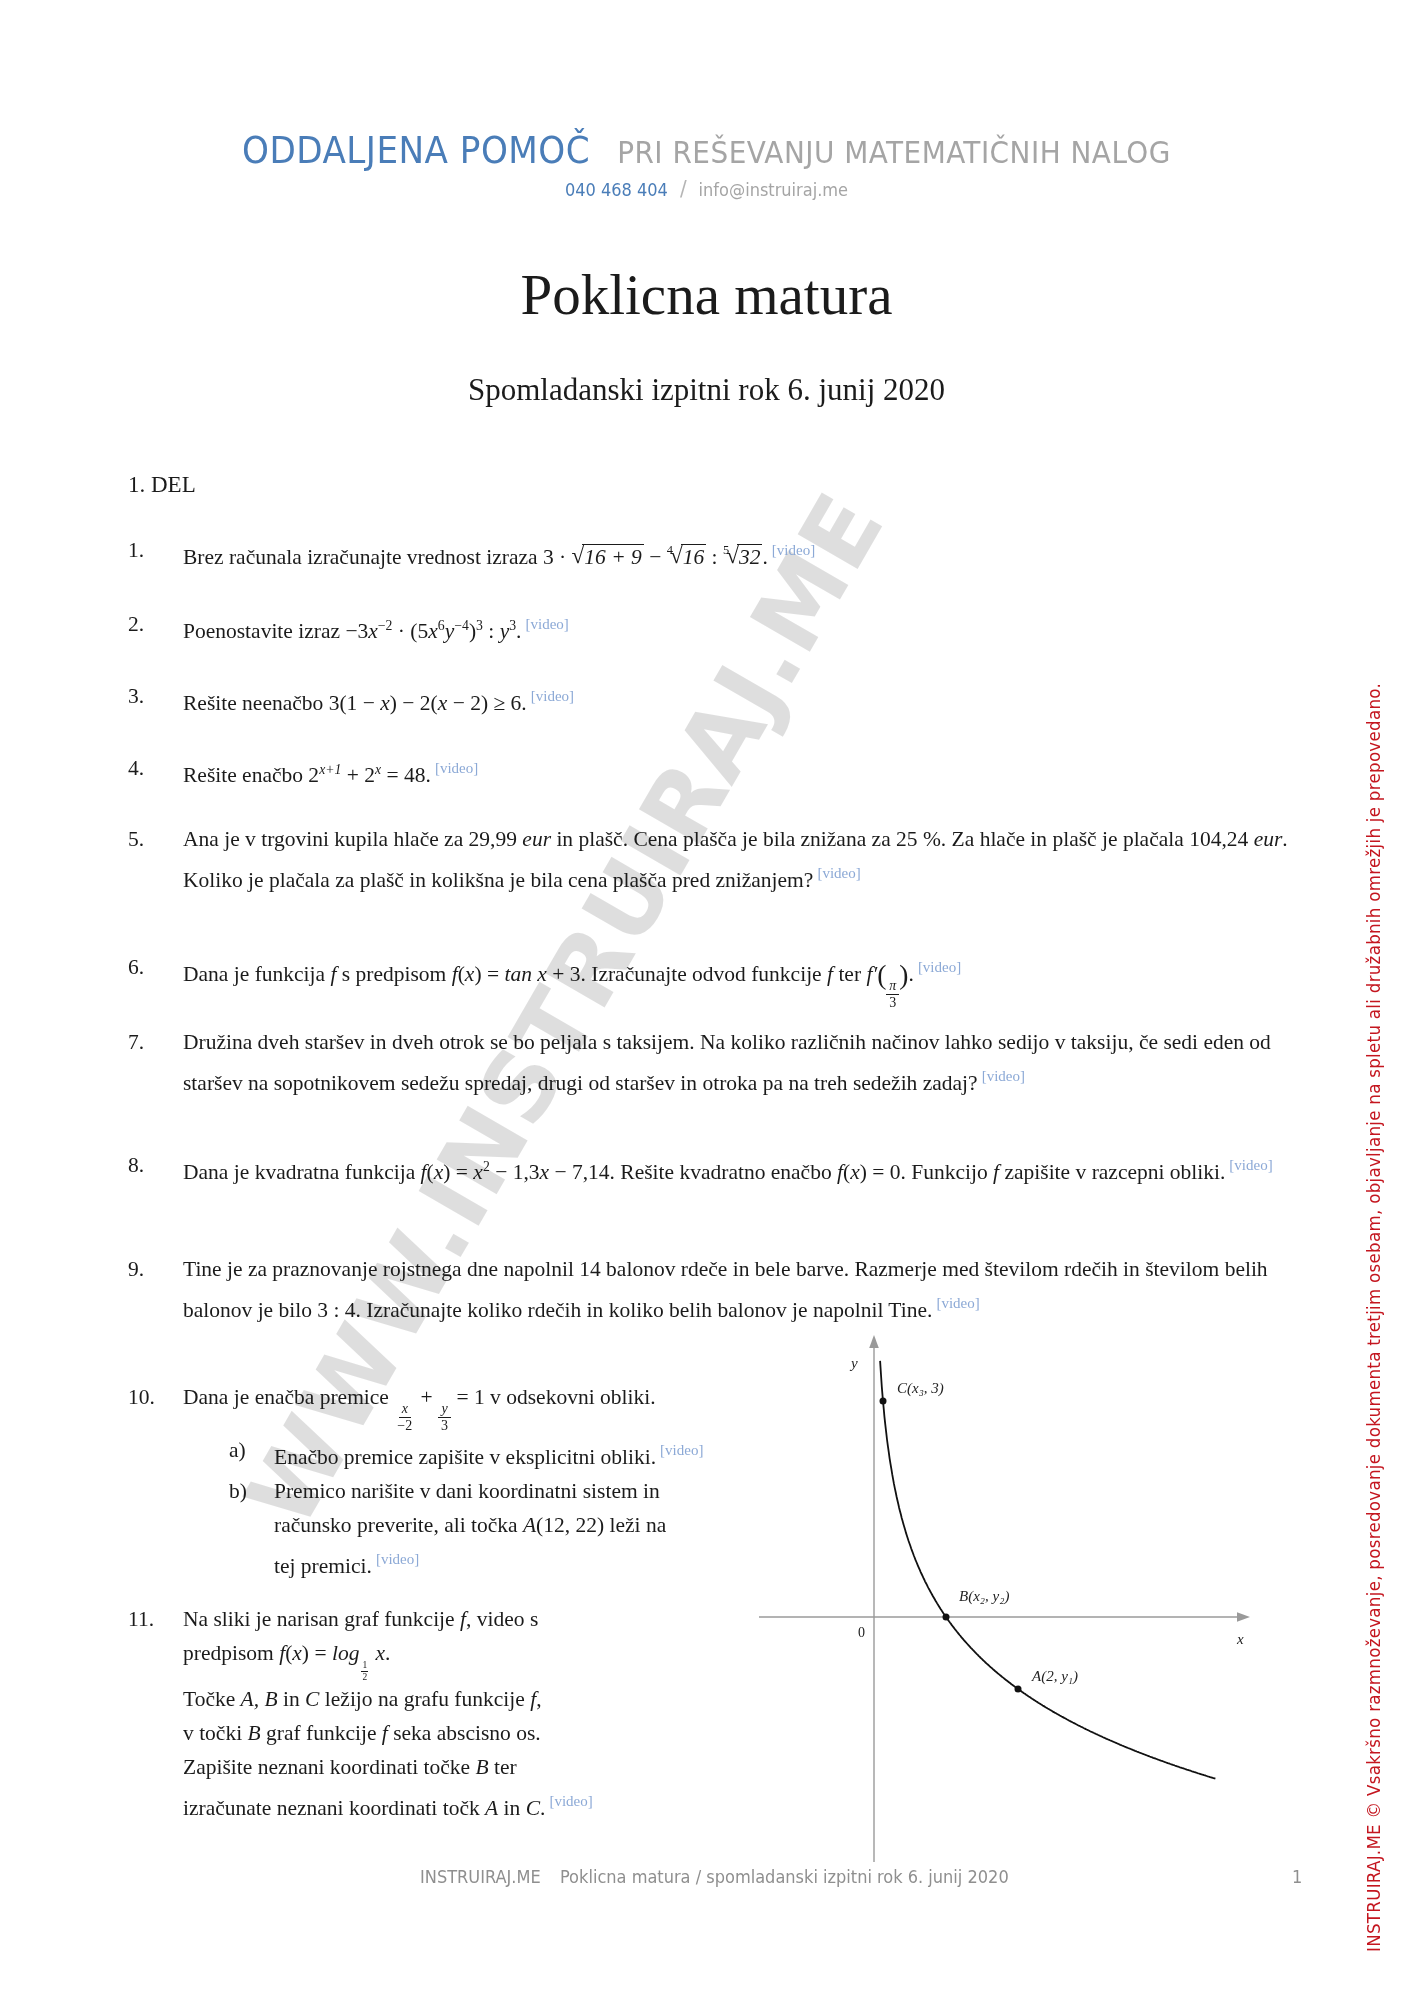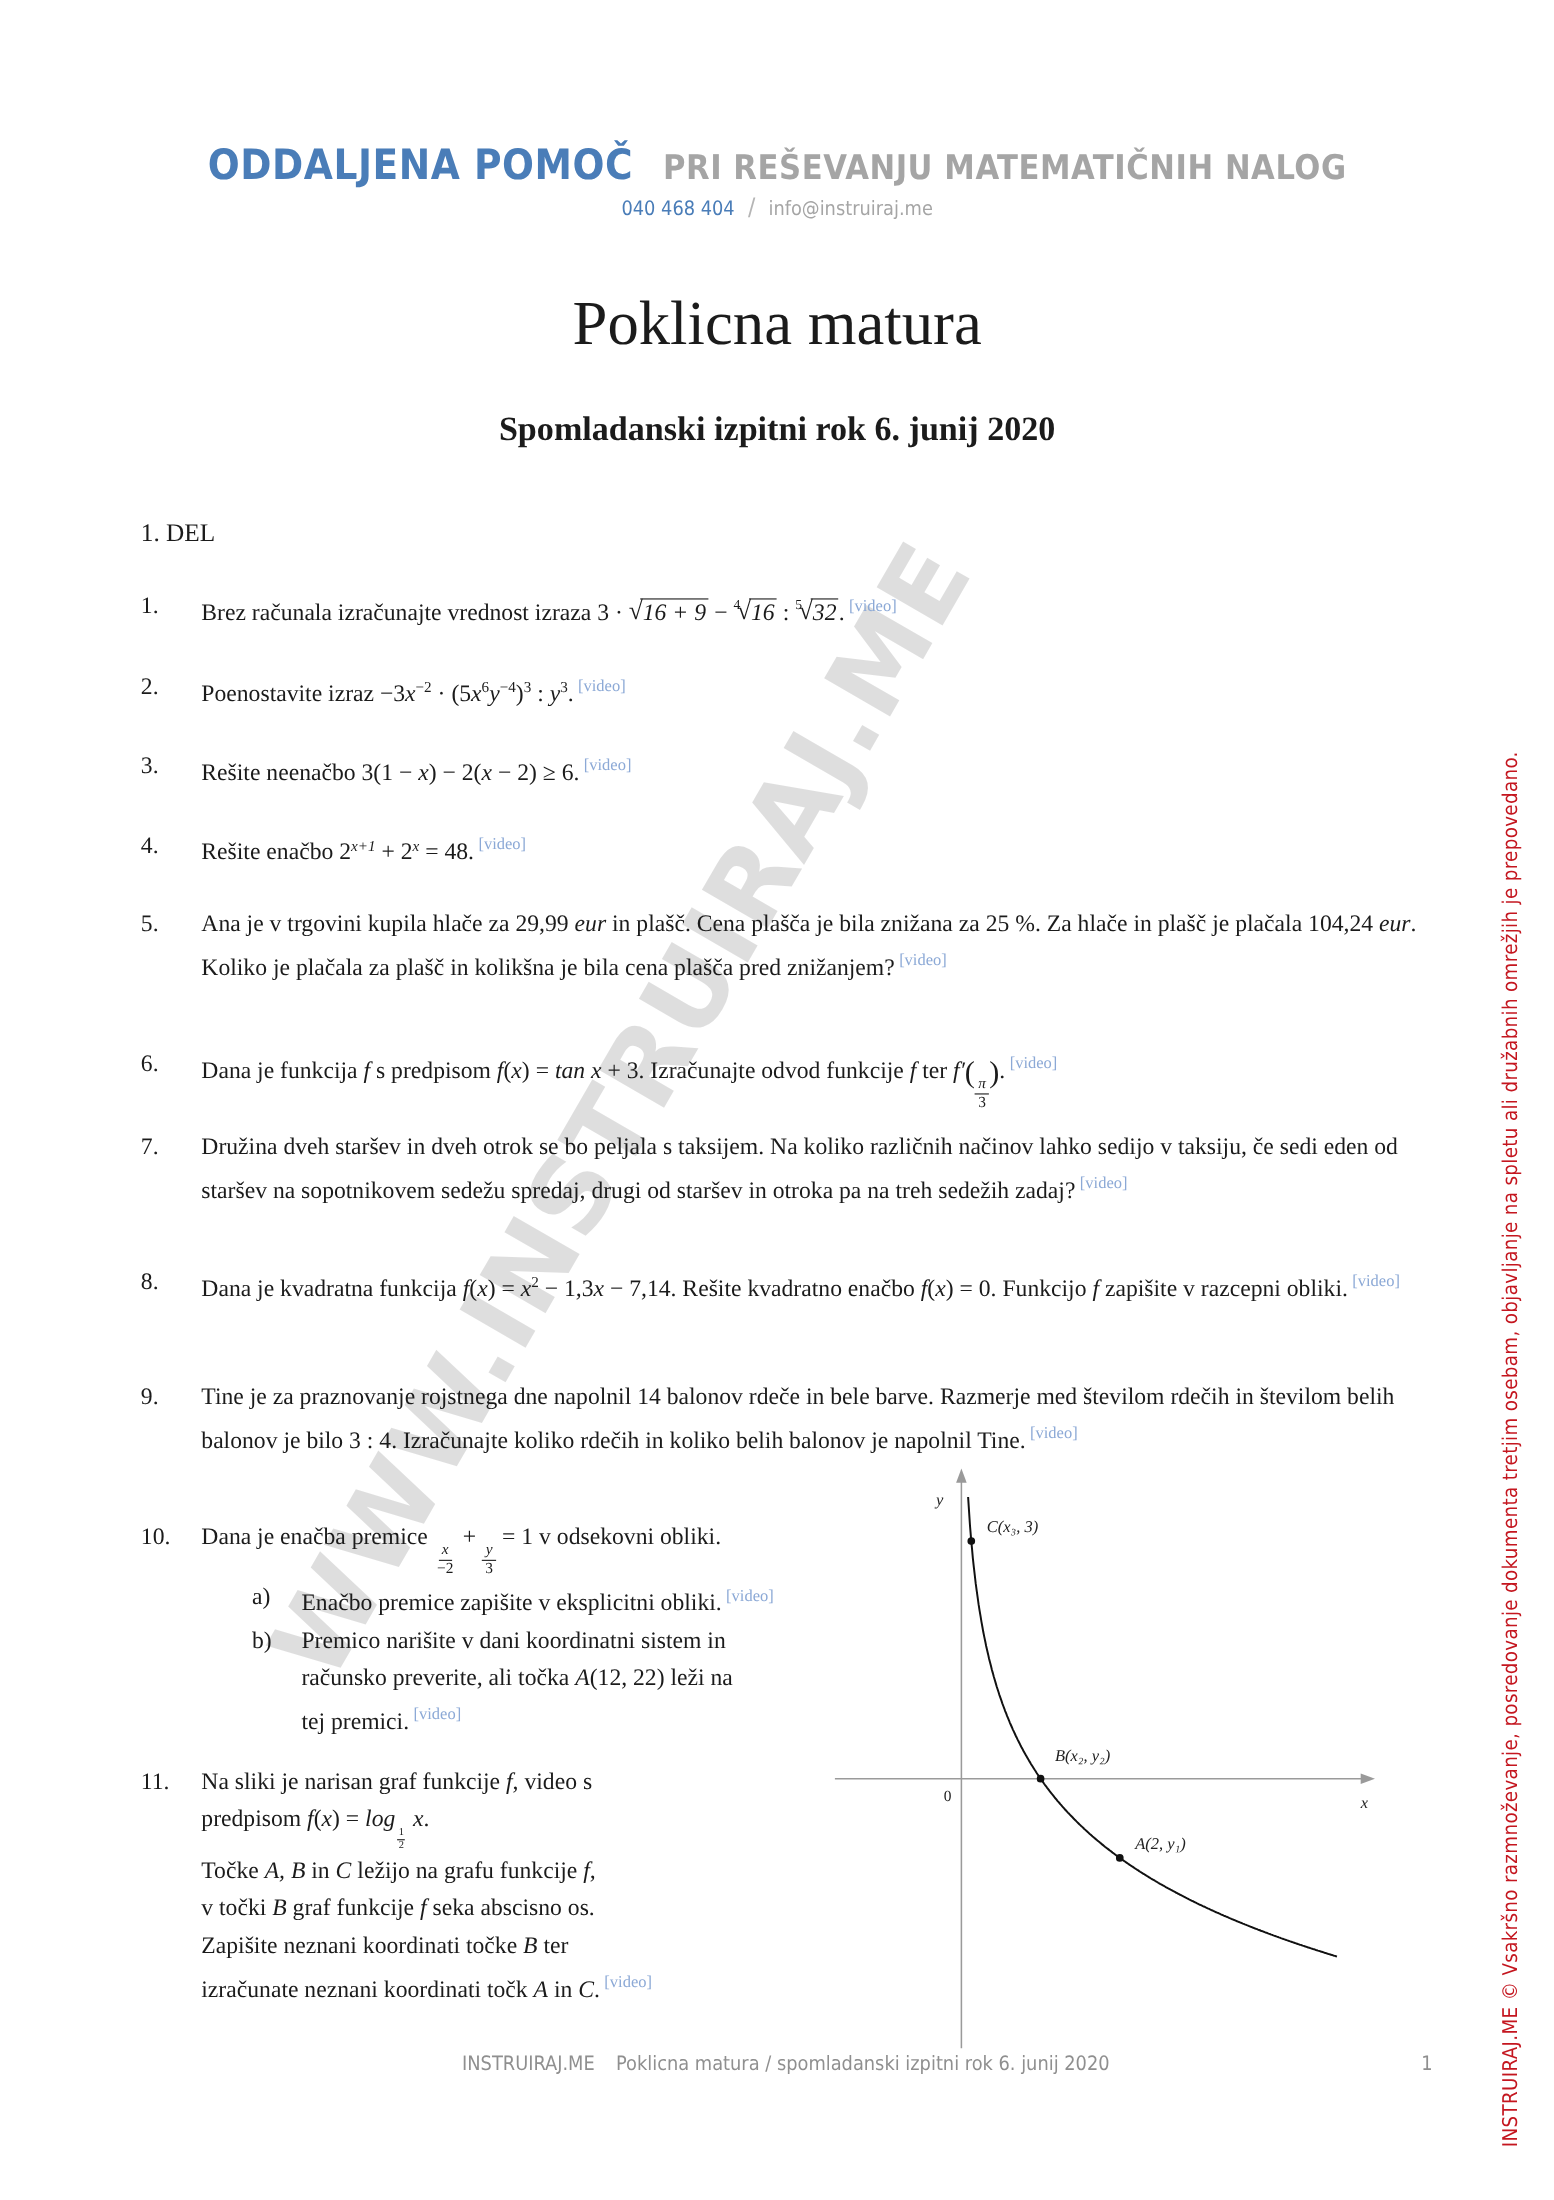--- a/index.html
+++ b/index.html
@@ -2,35 +2,35 @@
 <html><head>
 <meta charset="utf-8">
 <style>
   html,body{margin:0;padding:0;background:#ffffff;}
   .page{position:relative;width:1413px;height:2000px;background:#ffffff;overflow:hidden;
         font-family:"Liberation Serif",serif;color:#1b1b1b;}
 
   
   .brand-line{position:absolute;top:128px;left:0;width:100%;display:flex;justify-content:center;
               align-items:baseline;gap:27px;font-family:"DejaVu Sans","Liberation Sans",sans-serif;
-              font-stretch:condensed;font-weight:700;white-space:nowrap;}
+              font-stretch:condensed;font-weight:400;white-space:nowrap;}
   .brand-main{font-size:38px;color:#4a7db8;letter-spacing:.5px;}
   .brand-sub{font-size:31px;color:#a5a5a5;letter-spacing:.5px;}
   .contact-line{position:absolute;top:176px;left:0;width:100%;display:flex;justify-content:center;
                 align-items:baseline;gap:12px;font-family:"DejaVu Sans","Liberation Sans",sans-serif;
                 font-stretch:condensed;font-size:18px;}
   .contact-phone{color:#4a7db8;}
   .contact-sep{color:#b5b5b5;font-size:22px;}
   .contact-email{color:#a5a5a5;}
 
   
   .doc-title{position:absolute;top:262px;left:0;width:100%;text-align:center;
              font-size:57px;font-weight:400;margin:0;}
   .doc-subtitle{position:absolute;top:372px;left:0;width:100%;text-align:center;
-                font-size:31px;font-weight:700;margin:0;}
+                font-size:31px;font-weight:400;margin:0;}
   .section-heading{position:absolute;top:472px;left:128px;font-size:23px;}
 
   
   .problems{position:absolute;top:0;left:0;width:100%;height:100%;}
   .problem{position:absolute;left:128px;display:flex;font-size:21.5px;line-height:34px;}
   .pnum{width:55px;flex:none;}
   .pbody{width:1122px;}
   .problem:nth-of-type(1){top:533px;}
   .problem:nth-of-type(2){top:607px;}
   .problem:nth-of-type(3){top:679px;}

